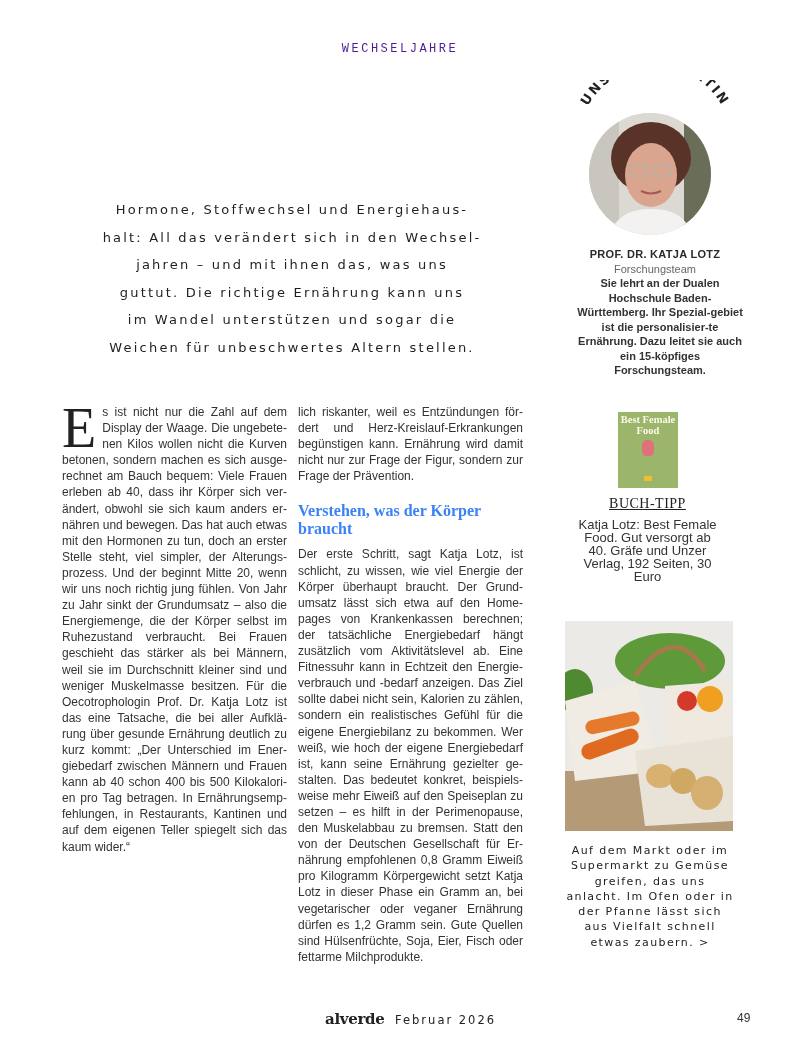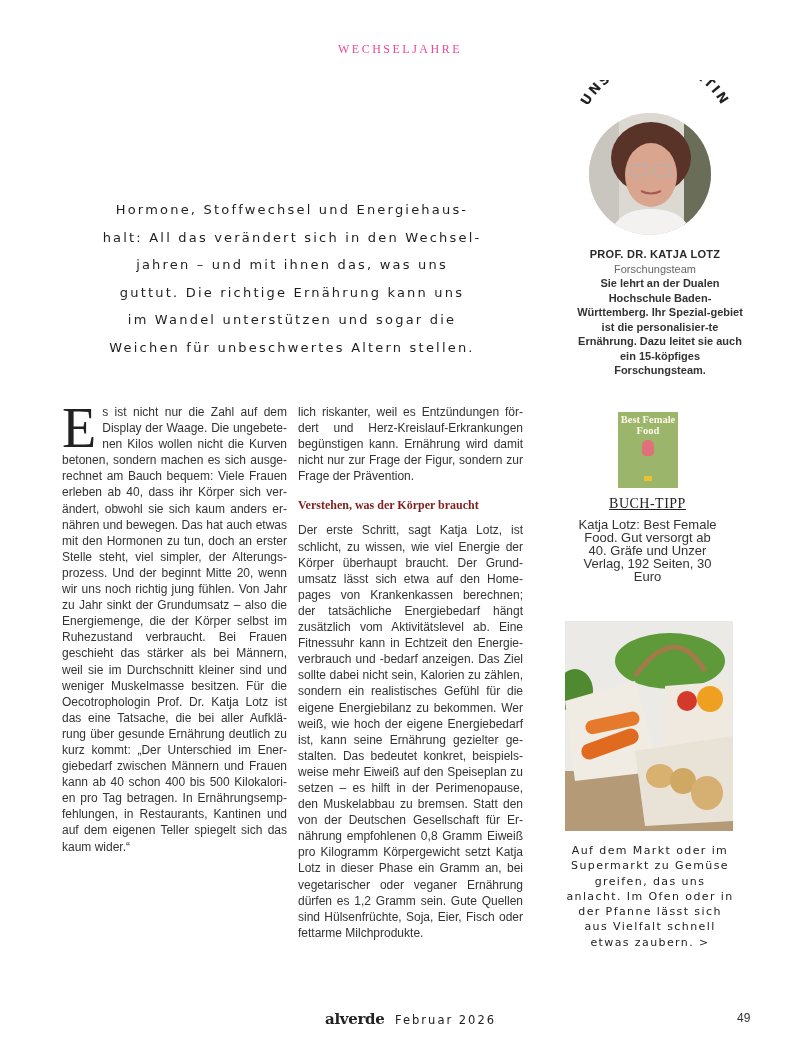--- a/index.html
+++ b/index.html
@@ -1,21 +1,21 @@
 <!DOCTYPE html>
 <html><head>
   <meta charset="utf-8">
   <style>
     * { box-sizing: border-box; margin: 0; padding: 0; }
     html, body { width: 800px; height: 1056px; background: #ffffff; overflow: hidden; }
     body { position: relative; font-family: "Liberation Sans", sans-serif; color: #2a2a2a; }
 
     .section-label {
       position: absolute; top: 42px; left: 0; width: 800px; text-align: center;
-      font-family: Liberation Serif, serif; font-size: 12px; letter-spacing: 2.5px; color: #ec4899;
+      font-family: Liberation Mono, monospace; font-size: 12px; letter-spacing: 2.5px; color: #4c1d95;
     }
 
     .intro {
       position: absolute; top: 196px; left: 52px; width: 480px; text-align: center;
       font-family: "DejaVu Sans", sans-serif; font-size: 13px; line-height: 27.5px;
       letter-spacing: 2.2px; color: #1f1f1f; font-weight: normal;
     }
 
     
     .expert { position: absolute; top: 80px; left: 565px; width: 180px; }
@@ -29,21 +29,21 @@
     .expert-name { font-weight: bold; letter-spacing: 0.3px; }
     .expert-role { color: #666; }
     .expert-bio { font-weight: bold; color: #333; margin-left: 10px; }
 
     
     .col { position: absolute; top: 404px; width: 225px; font-size: 12px; line-height: 16.1px; color: #333; text-align: justify; hyphens: manual; }
     .col1 { left: 62px; }
     .col2 { left: 298px; width: 225px; }
     .col p { margin-bottom: 16px; }
     .dropcap { float: left; font-family: "Liberation Serif", serif; font-size: 56px; line-height: 44px; margin: 2px 6px 0 0; color: #222; }
-    .subhead { font-family: "Liberation Serif", serif; font-weight: bold; font-size: 12px; line-height: 18px; color: #7f1d1d; margin: 12px 0 8px 0; text-align: left; }
+    .subhead { font-family: "Liberation Serif", serif; font-weight: bold; font-size: 16px; line-height: 18px; color: #3b82f6; margin: 18px 0 8px 0; text-align: left; }
 
     
     .book { position: absolute; top: 412px; left: 618px; width: 60px; height: 76px; background: #9bb56a; overflow: hidden; }
     .book .b-title { position: absolute; top: 2px; left: 0; width: 60px; text-align: center; font-family: "Liberation Serif", serif; font-weight: bold; font-size: 10.5px; line-height: 11px; color: #fff8ec; }
     .book .b-fig { position: absolute; top: 28px; left: 24px; width: 12px; height: 16px; background: #e0707a; border-radius: 40% 40% 30% 30%; }
     .book .b-badge { position: absolute; top: 64px; left: 26px; width: 8px; height: 5px; background: #f0c030; }
     .book-tip { position: absolute; top: 496px; left: 575px; width: 145px; text-align: center; }
     .book-tip-title { font-family: "Liberation Serif", serif; font-weight: normal; font-size: 14px; letter-spacing: 0.5px; text-decoration: underline; color: #222; }
     .book-tip-text { font-size: 13px; line-height: 13px; color: #333; margin-top: 6px; }
 

